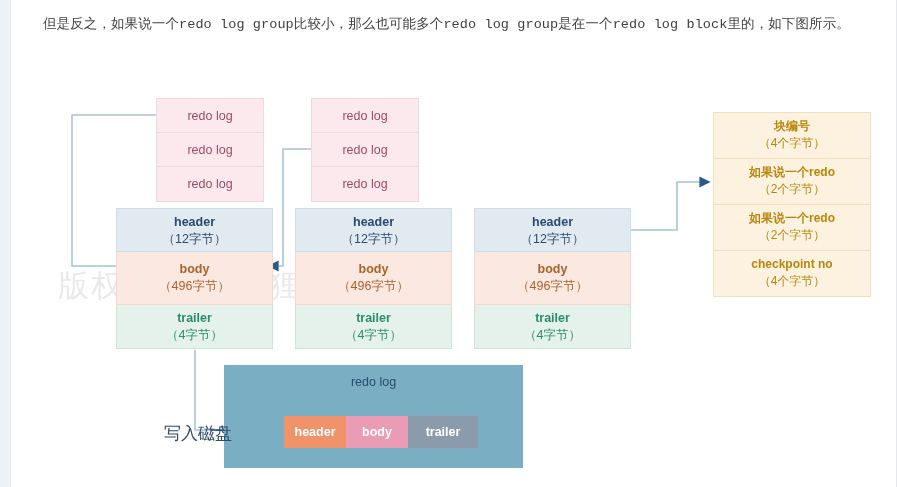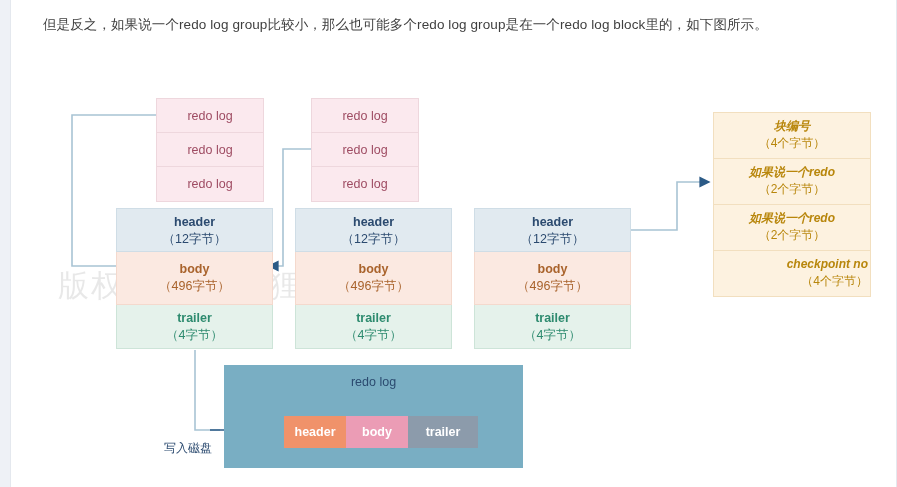--- a/index.html
+++ b/index.html
@@ -15,20 +15,21 @@
     background: #ffffff;
     border-left: 1px solid #e4e8ee;
     border-right: 1px solid #e4e8ee;
     overflow: hidden;
   }
   
   #paragraph {
     position: absolute; left: 32px; top: 10px; width: 828px;
     font-size: 13.5px; line-height: 30px; color: #3f3f3f;
     letter-spacing: 0.1px;
+    font-family: Liberation Mono, monospace;
   }
   
   #diagram { position: absolute; left: 0; top: 60px; width: 887px; height: 427px; }
   #wires { position: absolute; left: 0; top: 0; width: 887px; height: 427px; }
 
   
   #watermark {
     position: absolute; left: 47px; top: 205px;
     font-size: 31px; color: #000; opacity: 0.085;
     white-space: nowrap; letter-spacing: 2px;
@@ -69,22 +70,22 @@
   
   #info-box {
     position: absolute; left: 702px; top: 52px; width: 158px;
     background: #fdf2e0; border: 1px solid #f2dfbf;
   }
   .info-row {
     text-align: center; font-size: 12px; line-height: 17px;
     color: #b8860b; padding: 5px 2px 6px;
     border-bottom: 1px solid #f2dfbf;
   }
-  .info-row:last-child { border-bottom: none; text-align: right; }
-  .info-row .l1 { font-weight: bold; font-style: italic; }
+  .info-row:last-child { border-bottom: none; }
+  .info-row .l1 { font-weight: bold; }
 
   
   #file-box {
     position: absolute; left: 213px; top: 305px;
     width: 299px; height: 103px;
     background: #79aec3;
   }
   #file-title {
     position: absolute; left: 0; top: 9px; width: 100%;
     text-align: center; font-size: 12.5px; line-height: 17px; color: #2b4a6f;
@@ -93,22 +94,22 @@
   .bar-seg {
     height: 32px; line-height: 32px; text-align: center;
     font-size: 12.5px; font-weight: bold; color: #ffffff;
   }
   #bar-header  { width: 62px; background: #f0926a; }
   #bar-body    { width: 62px; background: #eb9cb5; }
   #bar-trailer { width: 70px; background: #8c9bab; }
 
   
   #disk-label {
-    position: absolute; left: 153px; top: 380px;
-    font-size: 12px; color: #2b4a6f; white-space: nowrap;
+    position: absolute; left: 153px; top: 362px;
+    font-size: 17px; color: #2b4a6f; white-space: nowrap;
   }
 </style>
 </head>
 <body>
 
 <div id="page">
 
   <p id="paragraph">但是反之，如果说一个redo log group比较小，那么也可能多个redo log group是在一个redo log block里的，如下图所示。</p>
 
   <div id="diagram">

